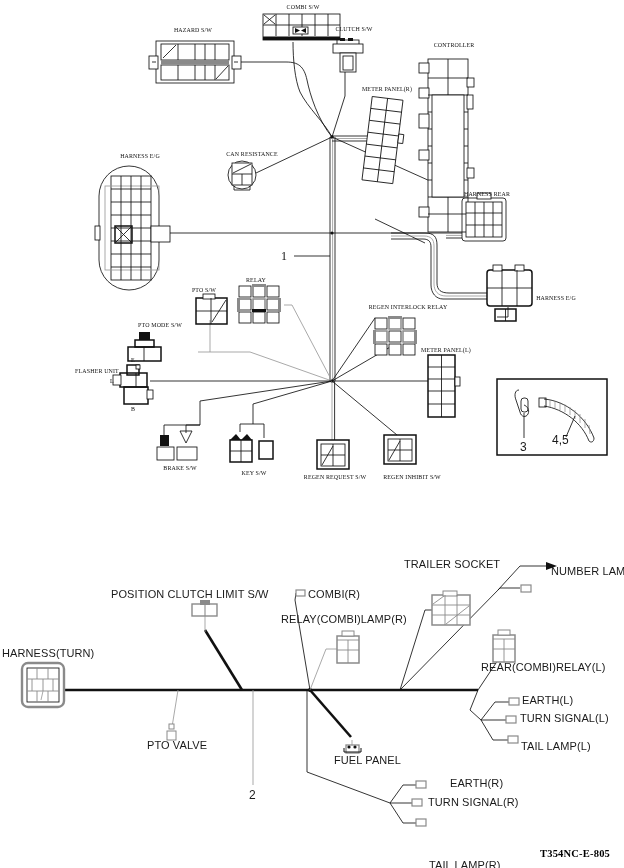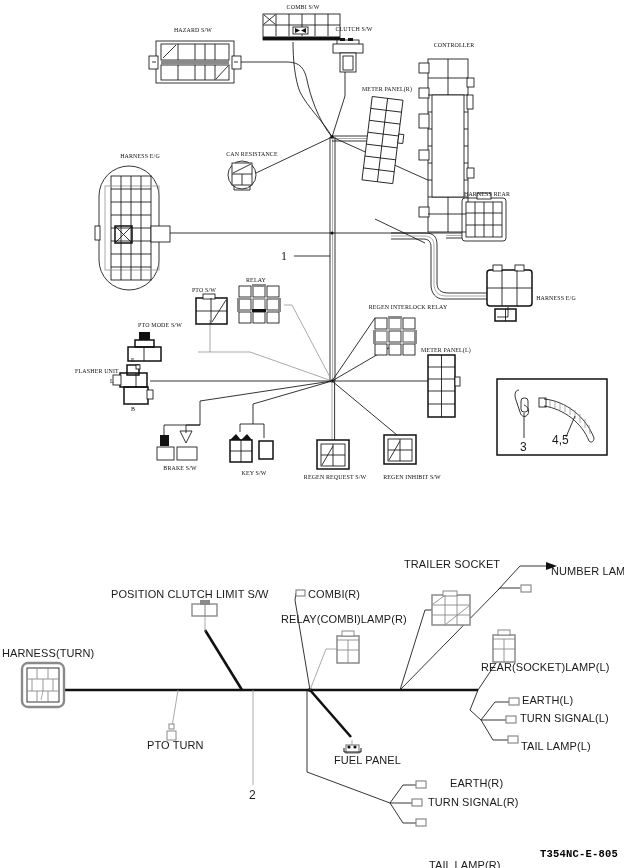--- a/index.html
+++ b/index.html
@@ -9,21 +9,21 @@
   svg.layer{position:absolute;left:0;top:0;width:624px;height:868px;}
   .lbl{position:absolute;white-space:nowrap;color:#111;}
   
   .lbl-top{font-family:"Liberation Serif", serif;font-size:6.4px;
            letter-spacing:.15px;transform:scaleX(.93);transform-origin:left center;}
   
   .lbl-bot{font-family:"Liberation Sans", sans-serif;font-size:11px;
            letter-spacing:.1px;color:#1a1a1a;}
   .num{font-family:"Liberation Sans", sans-serif;font-size:12px;color:#1a1a1a;}
   .num-serif{font-family:"Liberation Serif", serif;font-size:12px;color:#111;}
-  .code{position:absolute;font-family:Liberation Mono, monospace;font-weight:bold;
+  .code{position:absolute;font-family:Liberation Serif, serif;font-weight:bold;
         font-size:10.5px;color:#000;letter-spacing:.2px;}
   .ctr{transform:translateX(-50%) scaleX(.93);transform-origin:center center;}
 </style>
 </head>
 <body>
 
 <div id="root">
 
   <svg class="layer" viewBox="0 0 624 868">
     <defs>
@@ -538,26 +538,26 @@
   <div class="lbl lbl-top" style="left:110px;top:377px">L</div>
   <div class="lbl lbl-top" style="left:131px;top:405px">B</div>
 
   <div class="lbl num-serif" style="left:281px;top:249px">1</div>
   <div class="lbl num" style="left:249px;top:788px">2</div>
   <div class="lbl num" style="left:520px;top:440px">3</div>
   <div class="lbl num" style="left:552px;top:433px">4,5</div>
 
   <div class="lbl lbl-bot" style="left:2px;top:647px">HARNESS(TURN)</div>
   <div class="lbl lbl-bot" style="left:111px;top:588px">POSITION CLUTCH LIMIT S/W</div>
-  <div class="lbl lbl-bot" style="left:147px;top:739px">PTO TURN</div>
+  <div class="lbl lbl-bot" style="left:147px;top:739px">PTO VALVE</div>
   <div class="lbl lbl-bot" style="left:308px;top:588px">COMBI(R)</div>
   <div class="lbl lbl-bot" style="left:281px;top:613px">RELAY(COMBI)LAMP(R)</div>
   <div class="lbl lbl-bot" style="left:404px;top:558px">TRAILER SOCKET</div>
   <div class="lbl lbl-bot" style="left:551px;top:565px">NUMBER LAMP</div>
-  <div class="lbl lbl-bot" style="left:481px;top:661px">REAR(SOCKET)LAMP(L)</div>
+  <div class="lbl lbl-bot" style="left:481px;top:661px">REAR(COMBI)RELAY(L)</div>
   <div class="lbl lbl-bot" style="left:522px;top:694px">EARTH(L)</div>
   <div class="lbl lbl-bot" style="left:520px;top:712px">TURN SIGNAL(L)</div>
   <div class="lbl lbl-bot" style="left:521px;top:740px">TAIL LAMP(L)</div>
   <div class="lbl lbl-bot" style="left:334px;top:754px">FUEL PANEL</div>
   <div class="lbl lbl-bot" style="left:450px;top:777px">EARTH(R)</div>
   <div class="lbl lbl-bot" style="left:428px;top:796px">TURN SIGNAL(R)</div>
   <div class="lbl lbl-bot" style="left:429px;top:859px">TAIL LAMP(R)</div>
 
   <div class="code" style="left:540px;top:848px">T354NC-E-805</div>
 

